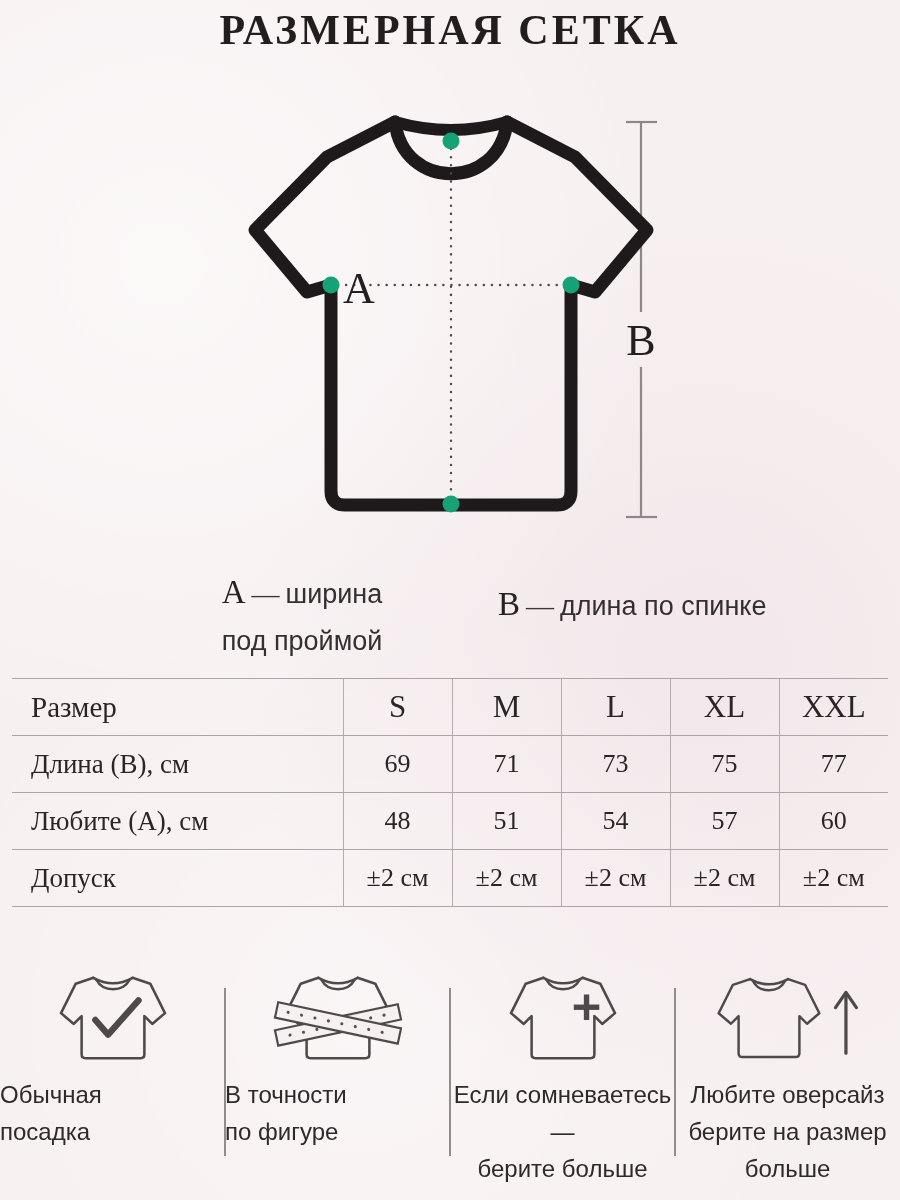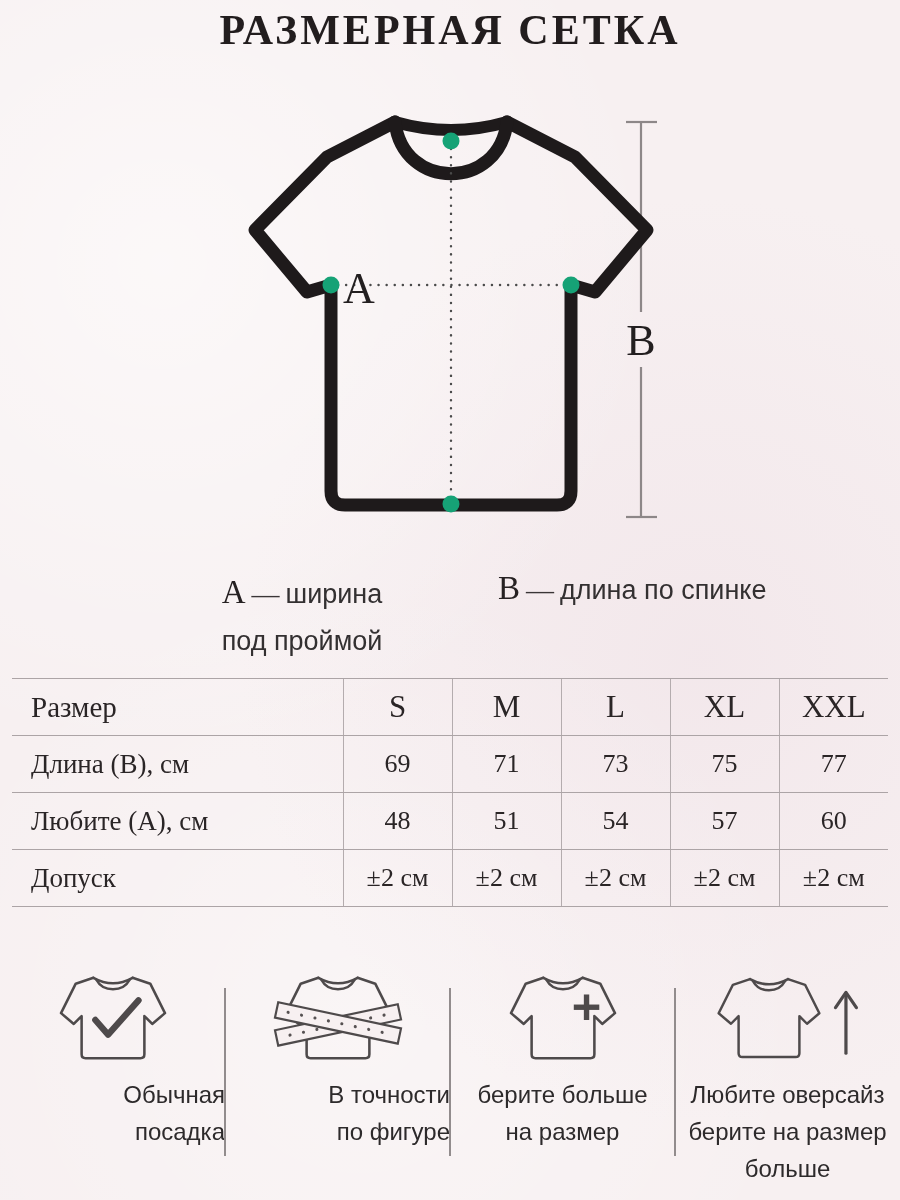--- a/index.html
+++ b/index.html
@@ -22,21 +22,21 @@
     position:absolute; top:6px; left:0; width:100%;
     text-align:center; font-size:42px; font-weight:600;
     letter-spacing:3px; color:#221d1e;
   }
 
   
   .diagram{ position:absolute; top:105px; left:230px; width:440px; height:430px; }
 
   
   .legend-a{ position:absolute; top:574px; left:188px; width:228px; text-align:center; }
-  .legend-b{ position:absolute; top:570px; left:498px; white-space:nowrap; }
+  .legend-b{ position:absolute; top:586px; left:498px; white-space:nowrap; }
   .legend-letter{ font-family:"Liberation Serif",serif; font-size:33px; color:#262122; }
   .legend-dash{ font-family:"Liberation Serif",serif; font-size:28px; color:#3a3536; padding:0 6px; }
   .legend-text{ font-family:"Liberation Sans",sans-serif; font-size:27px; color:#333031; }
   .legend-line2{ margin-top:15px; }
 
   
   table.size-table{
     position:absolute; top:678px; left:12px; width:876px;
     border-collapse:collapse; table-layout:fixed;
   }
@@ -54,21 +54,21 @@
   table.size-table td.tol{ font-size:26px; }
 
   
   .fit-guide{ position:absolute; top:958px; left:0; width:900px; height:242px; display:flex; }
   .fit-item{ width:225px; display:flex; flex-direction:column; }
   .fit-icon{ height:112px; display:flex; align-items:flex-start; justify-content:center; padding-top:10px; }
   .fit-caption{
     font-family:"Liberation Sans",sans-serif; font-size:24px; line-height:37px;
     color:#2d2a2b; margin-top:6px;
   }
-  .fit-caption.align-left{ text-align:right; }
+  .fit-caption.align-left{ text-align:left; }
   .fit-caption.align-center{ text-align:center; }
   .fit-divider{
     position:absolute; top:988px; width:2px; height:168px; background:#928c8d;
   }
   .fit-divider.d1{ left:224px; } .fit-divider.d2{ left:449px; } .fit-divider.d3{ left:674px; }
 
   svg text{ font-family:"Liberation Serif",serif; }
 </style>
 </head>
 <body>
@@ -229,20 +229,21 @@
             <path d="M 40,10 Q 60,21 80,10"></path>
             <path d="M 43,12 C 50,25 70,25 77,12"></path>
           </g>
           <g stroke="#4e4a4b" stroke-width="5.5" stroke-linecap="butt">
             <line x1="71" y1="40" x2="97" y2="40"></line>
             <line x1="84" y1="27" x2="84" y2="53"></line>
           </g>
         </svg>
       </div>
       <div class="fit-caption align-center">
+        <div>Если сомневаетесь —</div>
         <div>берите больше</div>
         <div>на размер</div>
       </div>
     </div>
 
     <div class="fit-item">
       <div class="fit-icon">
         <svg width="152" height="102" viewBox="0 0 160 104">
           <g fill="none" stroke="#4e4a4b" stroke-width="2.6" stroke-linejoin="round" stroke-linecap="round">
             <path d="M 40,10 L 22,16 L 7,46 L 20,57 L 28,49 L 28,88 Q 28,92 32,92 L 88,92 Q 92,92 92,88 L 92,49 L 100,57 L 113,46 L 98,16 L 80,10"></path>

